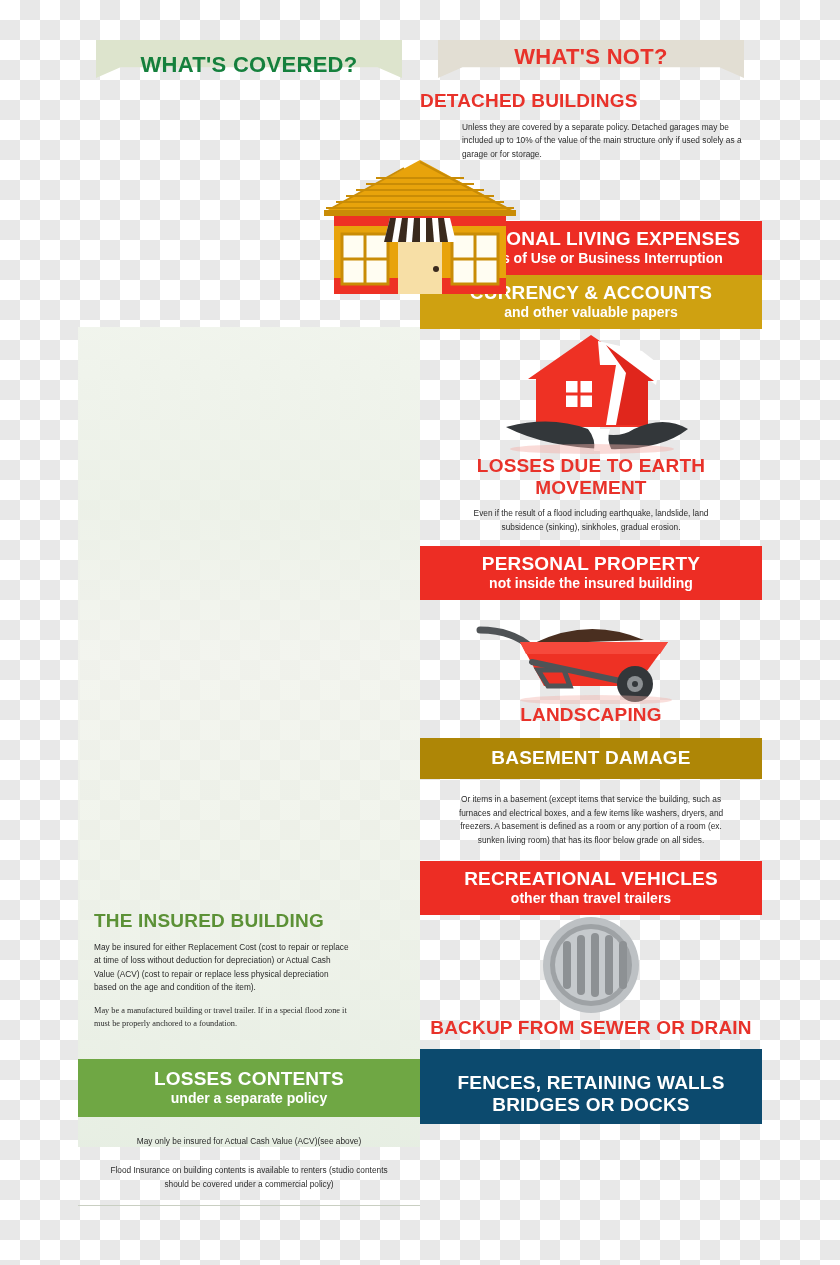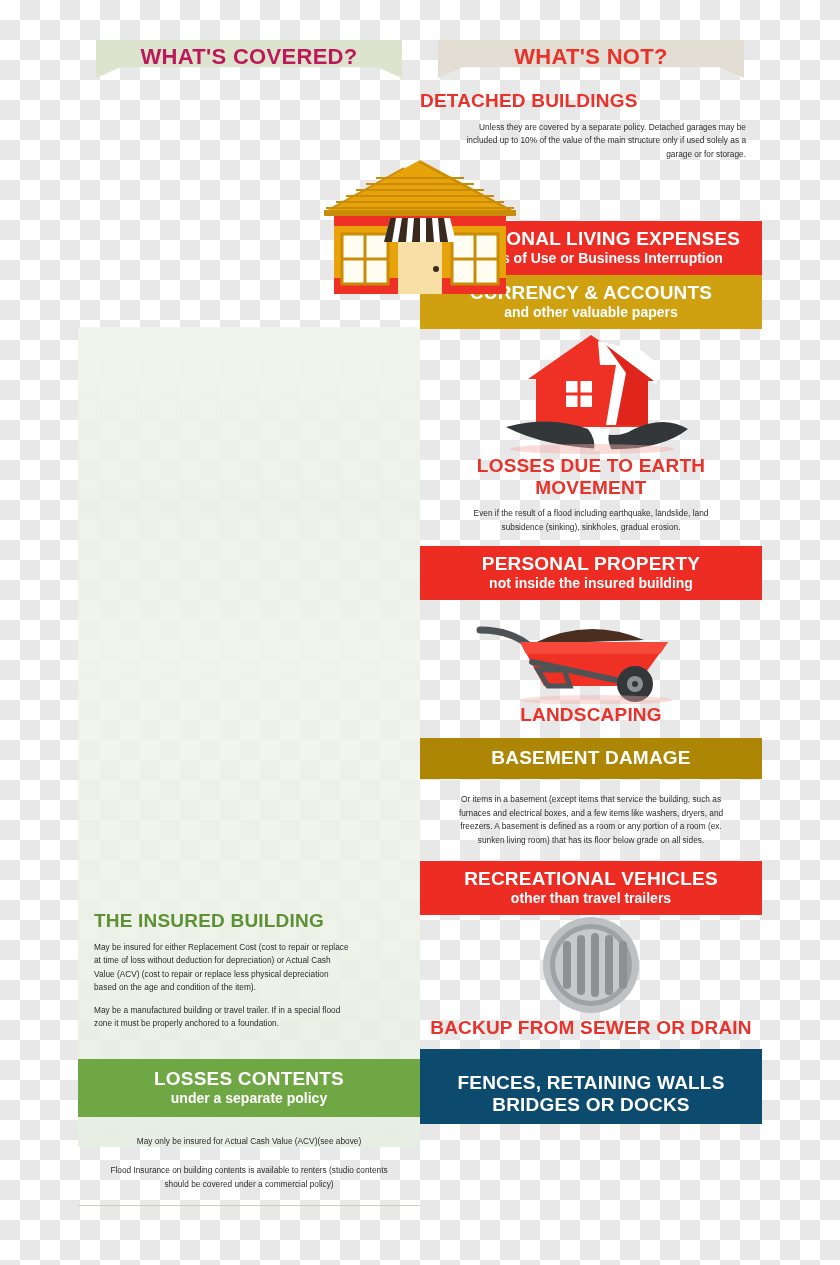--- a/index.html
+++ b/index.html
@@ -34,40 +34,40 @@
     width: 50%; position: relative; text-align: center;
     font-size: 22px; font-weight: bold; letter-spacing: .3px;
   }
   .tab .ribbon {
     position: absolute; left: 18px; right: 18px; top: 0; height: 38px;
     clip-path: polygon(0 0, 100% 0, 100% 100%, 92% 72%, 8% 72%, 0 100%);
   }
   .tab.covered .ribbon { background: #dde4cd; }
   .tab.notcovered .ribbon { background: #e2ded3; }
   .tab span { position: relative; line-height: 34px; display: block; }
-  .tab.covered span { color: #be185d; }
+  .tab.covered span { color: #15803d; margin-top: 8px; }
   .tab.notcovered span { color: #e8322a; }
 
   
   .cols { display: flex; position: relative; }
   .col { width: 342px; position: relative; }
 
   .sec-head {
     text-align: center; font-weight: bold; font-size: 19px;
     letter-spacing: .2px;
   }
   .green-head { color: #5c9136; }
   .red-head { color: #e8322a; }
 
   .body-text {
     font-size: 8.3px; line-height: 1.62; color: #2b2b2b;
     text-align: center;
   }
   .body-text.left-al { text-align: left; }
-  .body-text.right-al { text-align: right; }
+  .body-text.right-al { text-align: left; }
 
   
   .banner { text-align: center; color: #ffffff; }
   .banner .b1 { font-size: 19px; font-weight: bold; letter-spacing: .2px; }
   .banner .b2 { font-size: 14px; font-weight: bold; }
   .bnr-green { background: #6fa744; padding: 9px 0 11px; }
   .bnr-red { background: #ed2d24; padding: 7px 0 9px; }
   .bnr-gold { background: #cfa111; padding: 7px 0 9px; }
   .bnr-darkgold { background: #ae8606; padding: 9px 16px 10px; }
   .bnr-gold2 { background: #0c4a6e; padding: 23px 0 8px; }
@@ -112,21 +112,21 @@
   </div>
 
   <div class="cols">
 
     <div class="col left">
       <div class="left-panel-bg"></div>
 
       <div class="sec-head green-head" style="text-align:left; padding:8px 0 0 16px;">THE INSURED BUILDING</div>
 
       <div class="body-text left-al" style="padding:9px 70px 0 16px;">May be insured for either Replacement Cost (cost to repair or replace at time of loss without deduction for depreciation) or Actual Cash Value (ACV) (cost to repair or replace less physical depreciation based on the age and condition of the item).</div>
-      <div class="body-text left-al" style="padding:9px 70px 0 16px;">May be a manufactured building or travel trailer. If in a special flood zone it must be properly anchored to a foundation.</div>
+      <div class="body-text left-al" style="padding:9px 70px 0 16px;font-family:Liberation Serif, serif;">May be a manufactured building or travel trailer. If in a special flood zone it must be properly anchored to a foundation.</div>
 
       <div style="height:28px"></div>
 
       <div class="banner bnr-green">
         <div class="b1">LOSSES CONTENTS</div>
         <div class="b2">under a separate policy</div>
       </div>
 
       <div class="body-text" style="padding:18px 22px 0;">May only be insured for Actual Cash Value (ACV)(see above)</div>
       <div class="body-text" style="padding:16px 30px 14px;">Flood Insurance on building contents is available to renters (studio contents should be covered under a commercial policy)</div>

